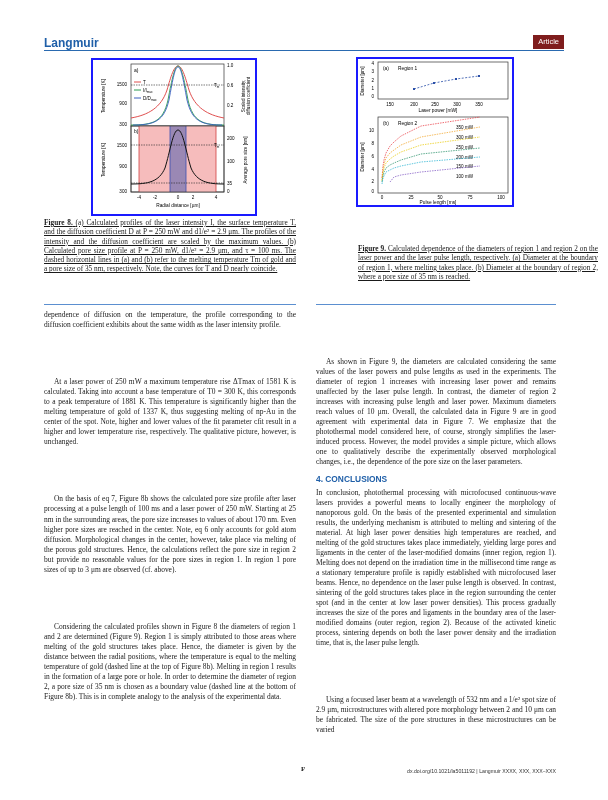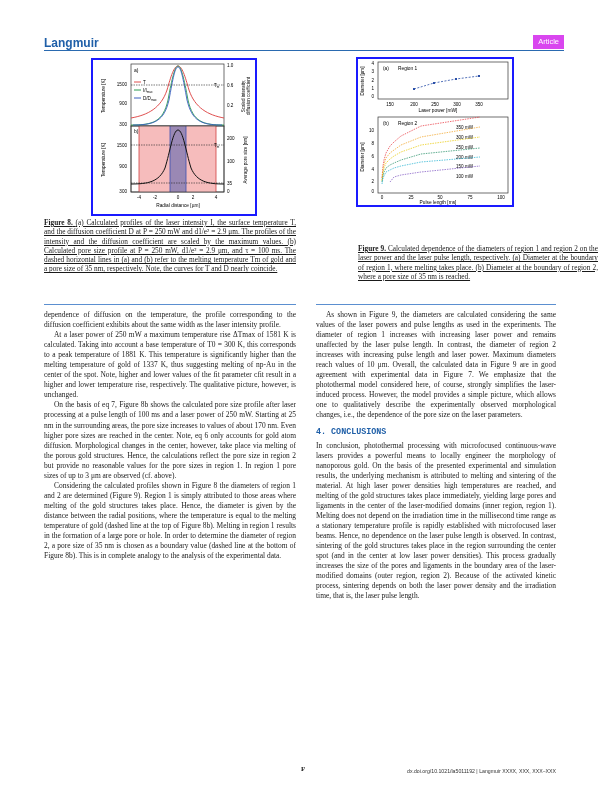--- a/index.html
+++ b/index.html
@@ -1,30 +1,30 @@
 <!DOCTYPE html>
 <html><head>
 <meta charset="utf-8">
 <style>
   html, body { margin:0; padding:0; background:#ffffff; }
   body { width:608px; height:800px; position:relative; overflow:hidden; font-family:"Liberation Serif", serif; color:#1a1a1a; }
   .header { position:absolute; left:44px; top:36px; width:520px; height:14px; border-bottom:1.2px solid #2a6ab0; }
   .journal { position:absolute; left:0; top:0; font-family:"Liberation Sans", sans-serif; font-weight:bold; font-size:12px; color:#1f5fa8; }
-  .badge { position:absolute; right:0; top:-1px; background:#d946ef; color:#fff; font-family:"Liberation Sans", sans-serif; font-size:7.5px; padding:2px 5px 2px 5px; height:10px; line-height:10px; }
+  .badge { position:absolute; right:0; top:-1px; background:#7f1d1d; color:#fff; font-family:"Liberation Sans", sans-serif; font-size:7.5px; padding:2px 5px 2px 5px; height:10px; line-height:10px; }
   .fig { position:absolute; border:2px solid #1a1aff; background:#fff; box-sizing:border-box; }
   svg text { font-family:"Liberation Sans", sans-serif; }
   .caption { position:absolute; font-size:7.3px; line-height:9.3px; text-align:justify;text-decoration:underline; }
   .caption b { font-weight:bold; }
   .rule { position:absolute; height:0; border-top:1.2px solid #5b8fd0; }
   .col { position:absolute; font-size:7.45px; line-height:10.05px; text-align:justify; }
   .col p { margin:0; text-indent:0; }
-  .col p.ind { text-indent:10px; }
+  .col p.ind { text-indent:10px;margin-top:47px; }
   .eq { display:flex; justify-content:space-between; padding:4px 0 4px 10px; font-style:italic; }
   .eq span.num { font-style:normal; }
-  .sec { font-family:Liberation Mono, monospace; color:#1f5fa8; font-weight:bold; font-size:8.4px; margin:6px 0 4px 0; }
+  .sec { font-family:Liberation Sans, sans-serif; color:#1f5fa8; font-weight:bold; font-size:8.4px; margin:6px 0 4px 0; }
   .foot-f { position:absolute; font-size:7px; font-weight:bold; }
   .doi { position:absolute; font-family:"Liberation Sans", sans-serif; font-size:5.2px; color:#333; }
 </style>
 </head>
 <body>
 
 <div class="header">
   <span class="journal">Langmuir</span>
   <span class="badge">Article</span>
 </div>
@@ -167,16 +167,17 @@
   <p>dependence of diffusion on the temperature, the profile corresponding to the diffusion coefficient exhibits about the same width as the laser intensity profile.</p>
   <p class="ind">At a laser power of 250 mW a maximum temperature rise ΔTmax of 1581 K is calculated. Taking into account a base temperature of T0 = 300 K, this corresponds to a peak temperature of 1881 K. This temperature is significantly higher than the melting temperature of gold of 1337 K, thus suggesting melting of np-Au in the center of the spot. Note, higher and lower values of the fit parameter cfit result in a higher and lower temperature rise, respectively. The qualitative picture, however, is unchanged.</p>
   <p class="ind">On the basis of eq 7, Figure 8b shows the calculated pore size profile after laser processing at a pulse length of 100 ms and a laser power of 250 mW. Starting at 25 nm in the surrounding areas, the pore size increases to values of about 170 nm. Even higher pore sizes are reached in the center. Note, eq 6 only accounts for gold atom diffusion. Morphological changes in the center, however, take place via melting of the porous gold structures. Hence, the calculations reflect the pore size in region 2 but provide no reasonable values for the pore sizes in region 1. In region 1 pore sizes of up to 3 μm are observed (cf. above).</p>
   <p class="ind">Considering the calculated profiles shown in Figure 8 the diameters of region 1 and 2 are determined (Figure 9). Region 1 is simply attributed to those areas where melting of the gold structures takes place. Hence, the diameter is given by the distance between the radial positions, where the temperature is equal to the melting temperature of gold (dashed line at the top of Figure 8b). Melting in region 1 results in the formation of a large pore or hole. In order to determine the diameter of region 2, a pore size of 35 nm is chosen as a boundary value (dashed line at the bottom of Figure 8b). This is in complete analogy to the analysis of the experimental data.</p>
 </div>
 
 <div class="col" style="left:316px; top:310px; width:240px;">
   <p class="ind">As shown in Figure 9, the diameters are calculated considering the same values of the laser powers and pulse lengths as used in the experiments. The diameter of region 1 increases with increasing laser power and remains unaffected by the laser pulse length. In contrast, the diameter of region 2 increases with increasing pulse length and laser power. Maximum diameters reach values of 10 μm. Overall, the calculated data in Figure 9 are in good agreement with experimental data in Figure 7. We emphasize that the photothermal model considered here, of course, strongly simplifies the laser-induced process. However, the model provides a simple picture, which allows one to qualitatively describe the experimentally observed morphological changes, i.e., the dependence of the pore size on the laser parameters.</p>
   <div class="sec">4. CONCLUSIONS</div>
   <p>In conclusion, photothermal processing with microfocused continuous-wave lasers provides a powerful means to locally engineer the morphology of nanoporous gold. On the basis of the presented experimental and simulation results, the underlying mechanism is attributed to melting and sintering of the material. At high laser power densities high temperatures are reached, and melting of the gold structures takes place immediately, yielding large pores and ligaments in the center of the laser-modified domains (inner region, region 1). Melting does not depend on the irradiation time in the millisecond time range as a stationary temperature profile is rapidly established with microfocused laser beams. Hence, no dependence on the laser pulse length is observed. In contrast, sintering of the gold structures takes place in the region surrounding the center spot (and in the center at low laser power densities). This process gradually increases the size of the pores and ligaments in the boundary area of the laser-modified domains (outer region, region 2). Because of the activated kinetic process, sintering depends on both the laser power density and the irradiation time, that is, the laser pulse length.</p>
+  <p class="ind">Using a focused laser beam at a wavelength of 532 nm and a 1/e² spot size of 2.9 μm, microstructures with altered pore morphology between 2 and 10 μm can be fabricated. The size of the pore structures in these microstructures can be varied</p>
 </div>
 
 <div class="foot-f" style="left:301px; top:765px;">F</div>
 <div class="doi" style="right:52px; top:768px;">dx.doi.org/10.1021/la5011192 | Langmuir XXXX, XXX, XXX−XXX</div>
 
 </body></html>

